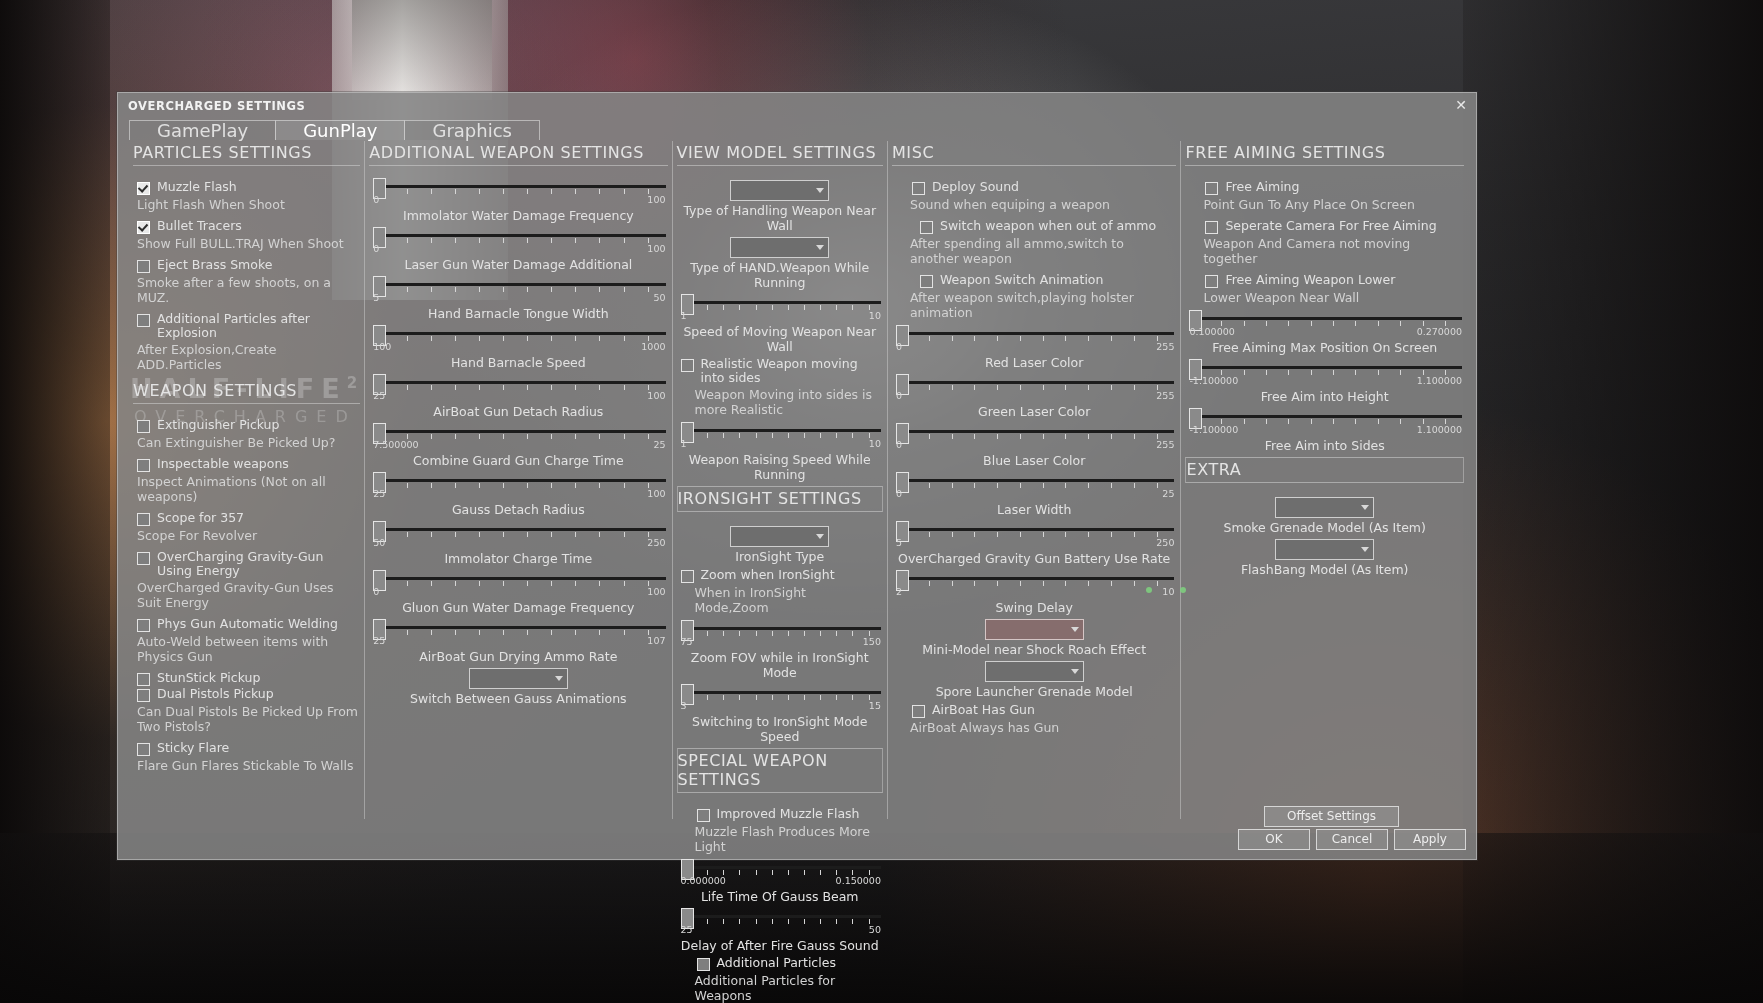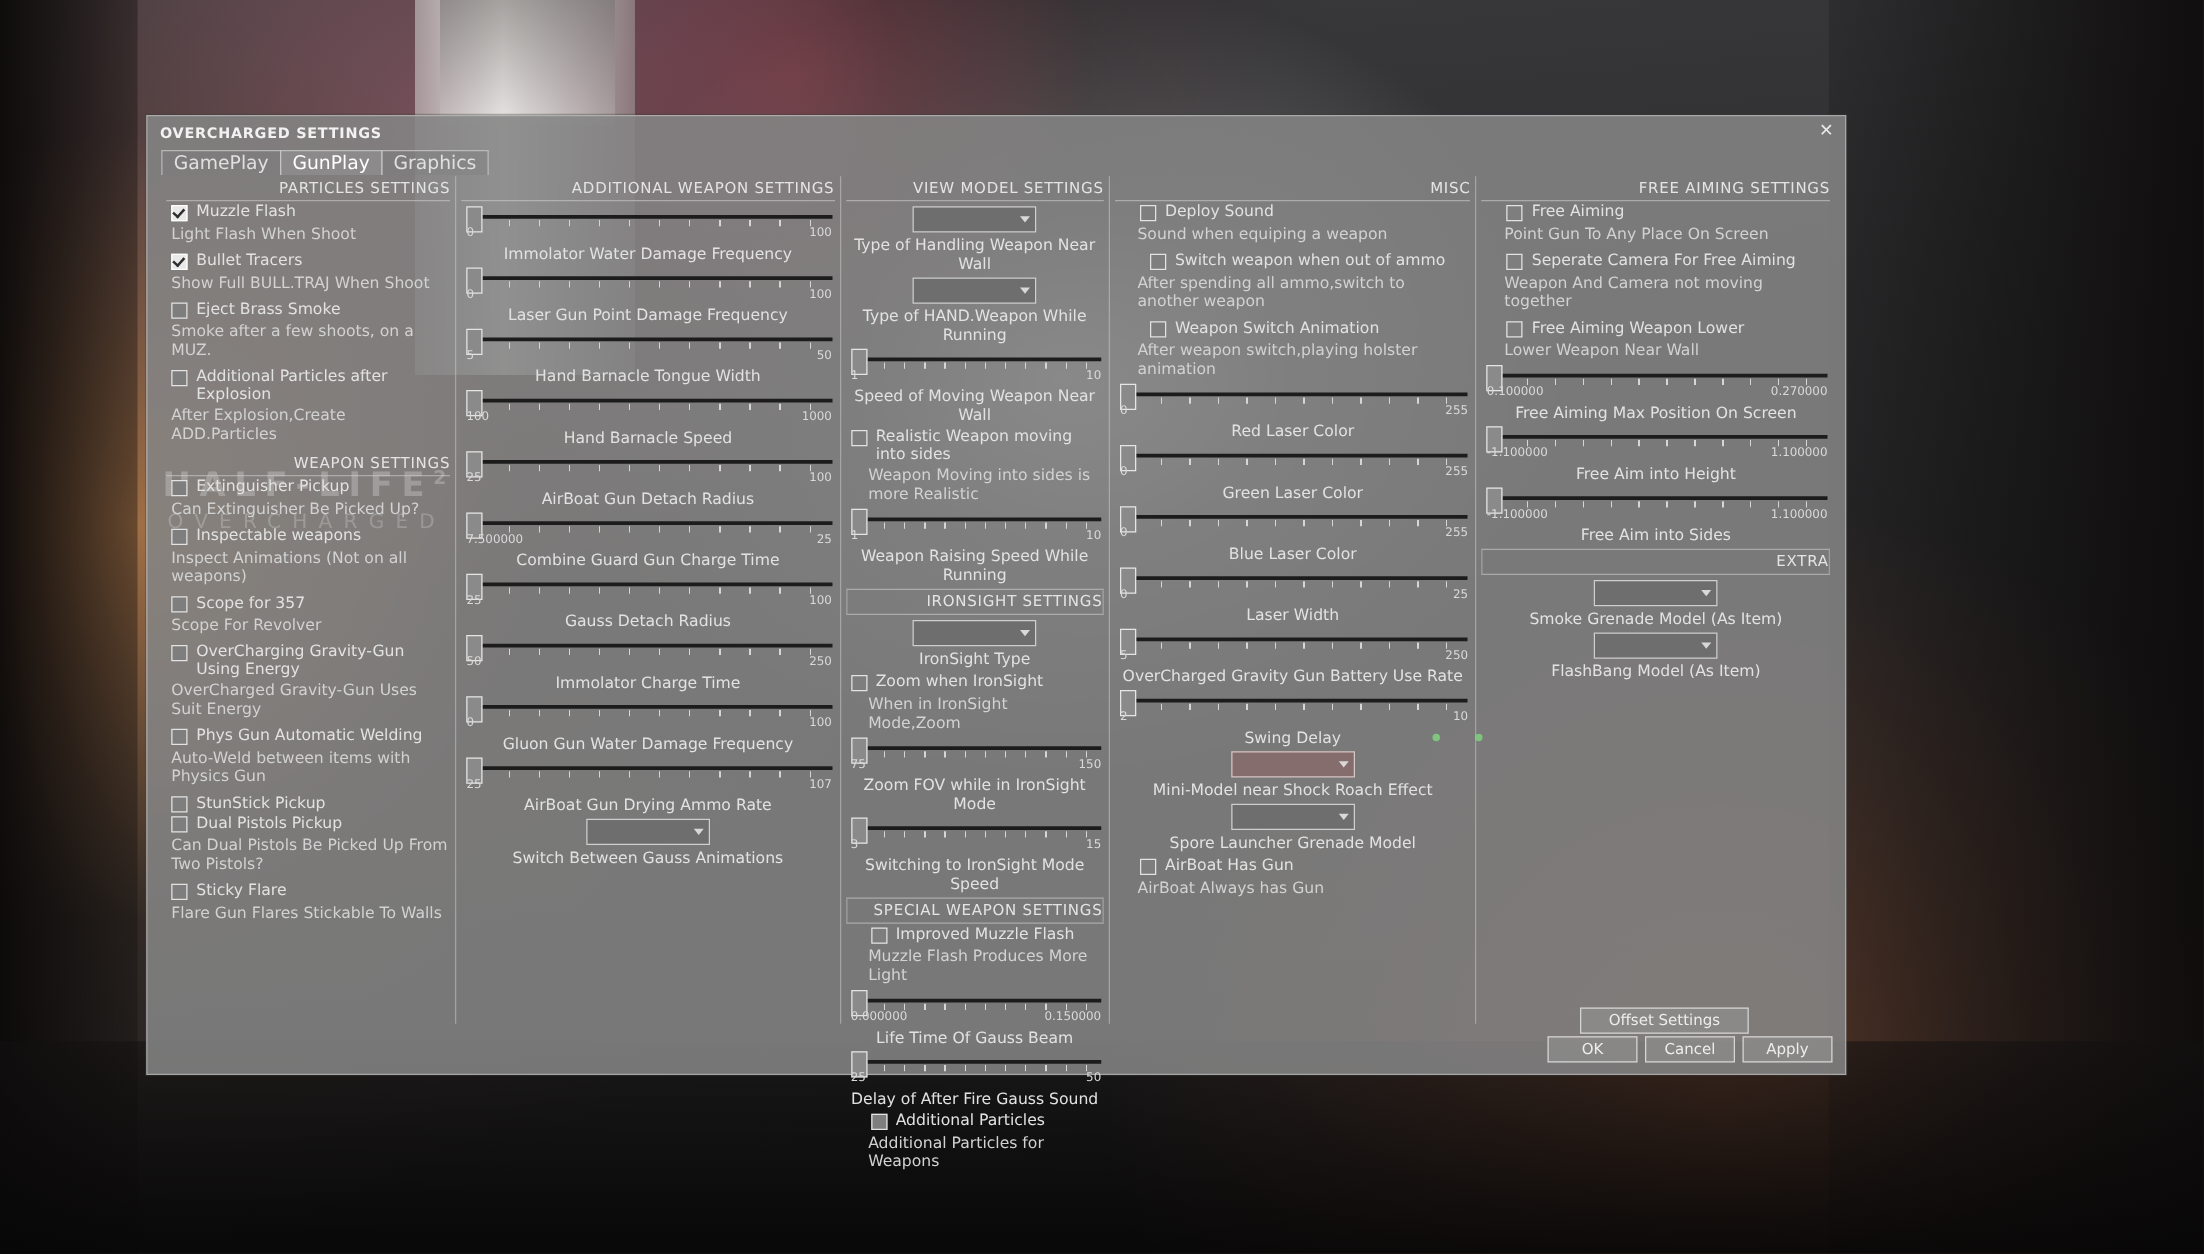--- a/index.html
+++ b/index.html
@@ -44,21 +44,21 @@
     position:absolute;left:10px;top:6px;
     font-size:11.5px;font-weight:bold;letter-spacing:.6px;color:#f2f2f2;
   }
   #closebtn{
     position:absolute;right:6px;top:4px;width:18px;height:18px;
     line-height:17px;text-align:center;font-size:14px;color:#e8e8e8;cursor:pointer;
   }
   
   #tabs{position:absolute;left:11px;top:27px;height:20px;display:flex;align-items:flex-end;}
   .tab{
-    height:19px;line-height:19px;padding:0 9px;font-size:15px;color:#e0e0e0;
+    height:19px;line-height:19px;padding:0 27px;font-size:18px;color:#e0e0e0;
     border:1px solid rgba(215,215,215,.65);border-bottom:none;
     background:rgba(125,125,125,.35);margin-right:-1px;cursor:pointer;white-space:nowrap;
   }
   .tab.active{background:rgba(150,150,150,.55);color:#ffffff;}
 
   
   #wm{position:absolute;left:12px;top:280px;width:340px;pointer-events:none;opacity:.35;}
   #wm .l1{font-size:27px;letter-spacing:7px;color:#d8d8d8;font-weight:bold;}
   #wm .l2{font-size:16px;letter-spacing:9px;color:#cfcfcf;margin-top:3px;margin-left:4px;}
   #wm sup{font-size:15px;}
@@ -66,23 +66,23 @@
   
   #cols{position:absolute;left:11px;top:48px;right:8px;bottom:40px;display:flex;}
   .col{position:relative;box-sizing:border-box;padding:0 4px;}
   .col.c1{width:238px;}
   .col.c2{width:311px;border-left:1px solid rgba(205,205,205,.5);}
   .col.c3{width:218px;border-left:1px solid rgba(205,205,205,.5);}
   .col.c4{width:297px;border-left:1px solid rgba(205,205,205,.5);}
   .col.c5{width:291px;border-left:1px solid rgba(205,205,205,.5);}
 
   .grouphdr{
-    position:relative;text-align:right;font-size:12px;color:#e4e4e4;
+    position:relative;text-align:left;font-size:16px;color:#e4e4e4;
     letter-spacing:.6px;padding:2px 0 3px 0;
-    border-bottom:1px solid rgba(210,210,210,.55);margin-bottom:1px;
+    border-bottom:1px solid rgba(210,210,210,.55);margin-bottom:14px;
   }
   .grouphdr.boxed{border-top:1px solid rgba(210,210,210,.55);
     border-left:1px solid rgba(210,210,210,.45);border-right:1px solid rgba(210,210,210,.45);
     margin-top:4px;}
 
   
   .cbrow{display:flex;align-items:flex-start;margin:0 0 1px 4px;}
   .cbrow.ind1{margin-left:20px;}
   .cbrow.ind2{margin-left:28px;}
   .cbox{
@@ -263,21 +263,21 @@
       <div class="slider">
         <div class="strack">
             <div class="srail"></div>
             <div class="sticks"></div>
             <div class="shandle"></div>
           </div>
         <div class="sbounds">
             <span class="smin">0</span>
             <span class="smax">100</span>
           </div>
-        <div class="slabel">Laser Gun Point Damage Frequency</div>
+        <div class="slabel">Laser Gun Water Damage Additional</div>
       </div>
 
       <div class="slider">
         <div class="strack">
             <div class="srail"></div>
             <div class="sticks"></div>
             <div class="shandle"></div>
           </div>
         <div class="sbounds">
             <span class="smin">5</span>

